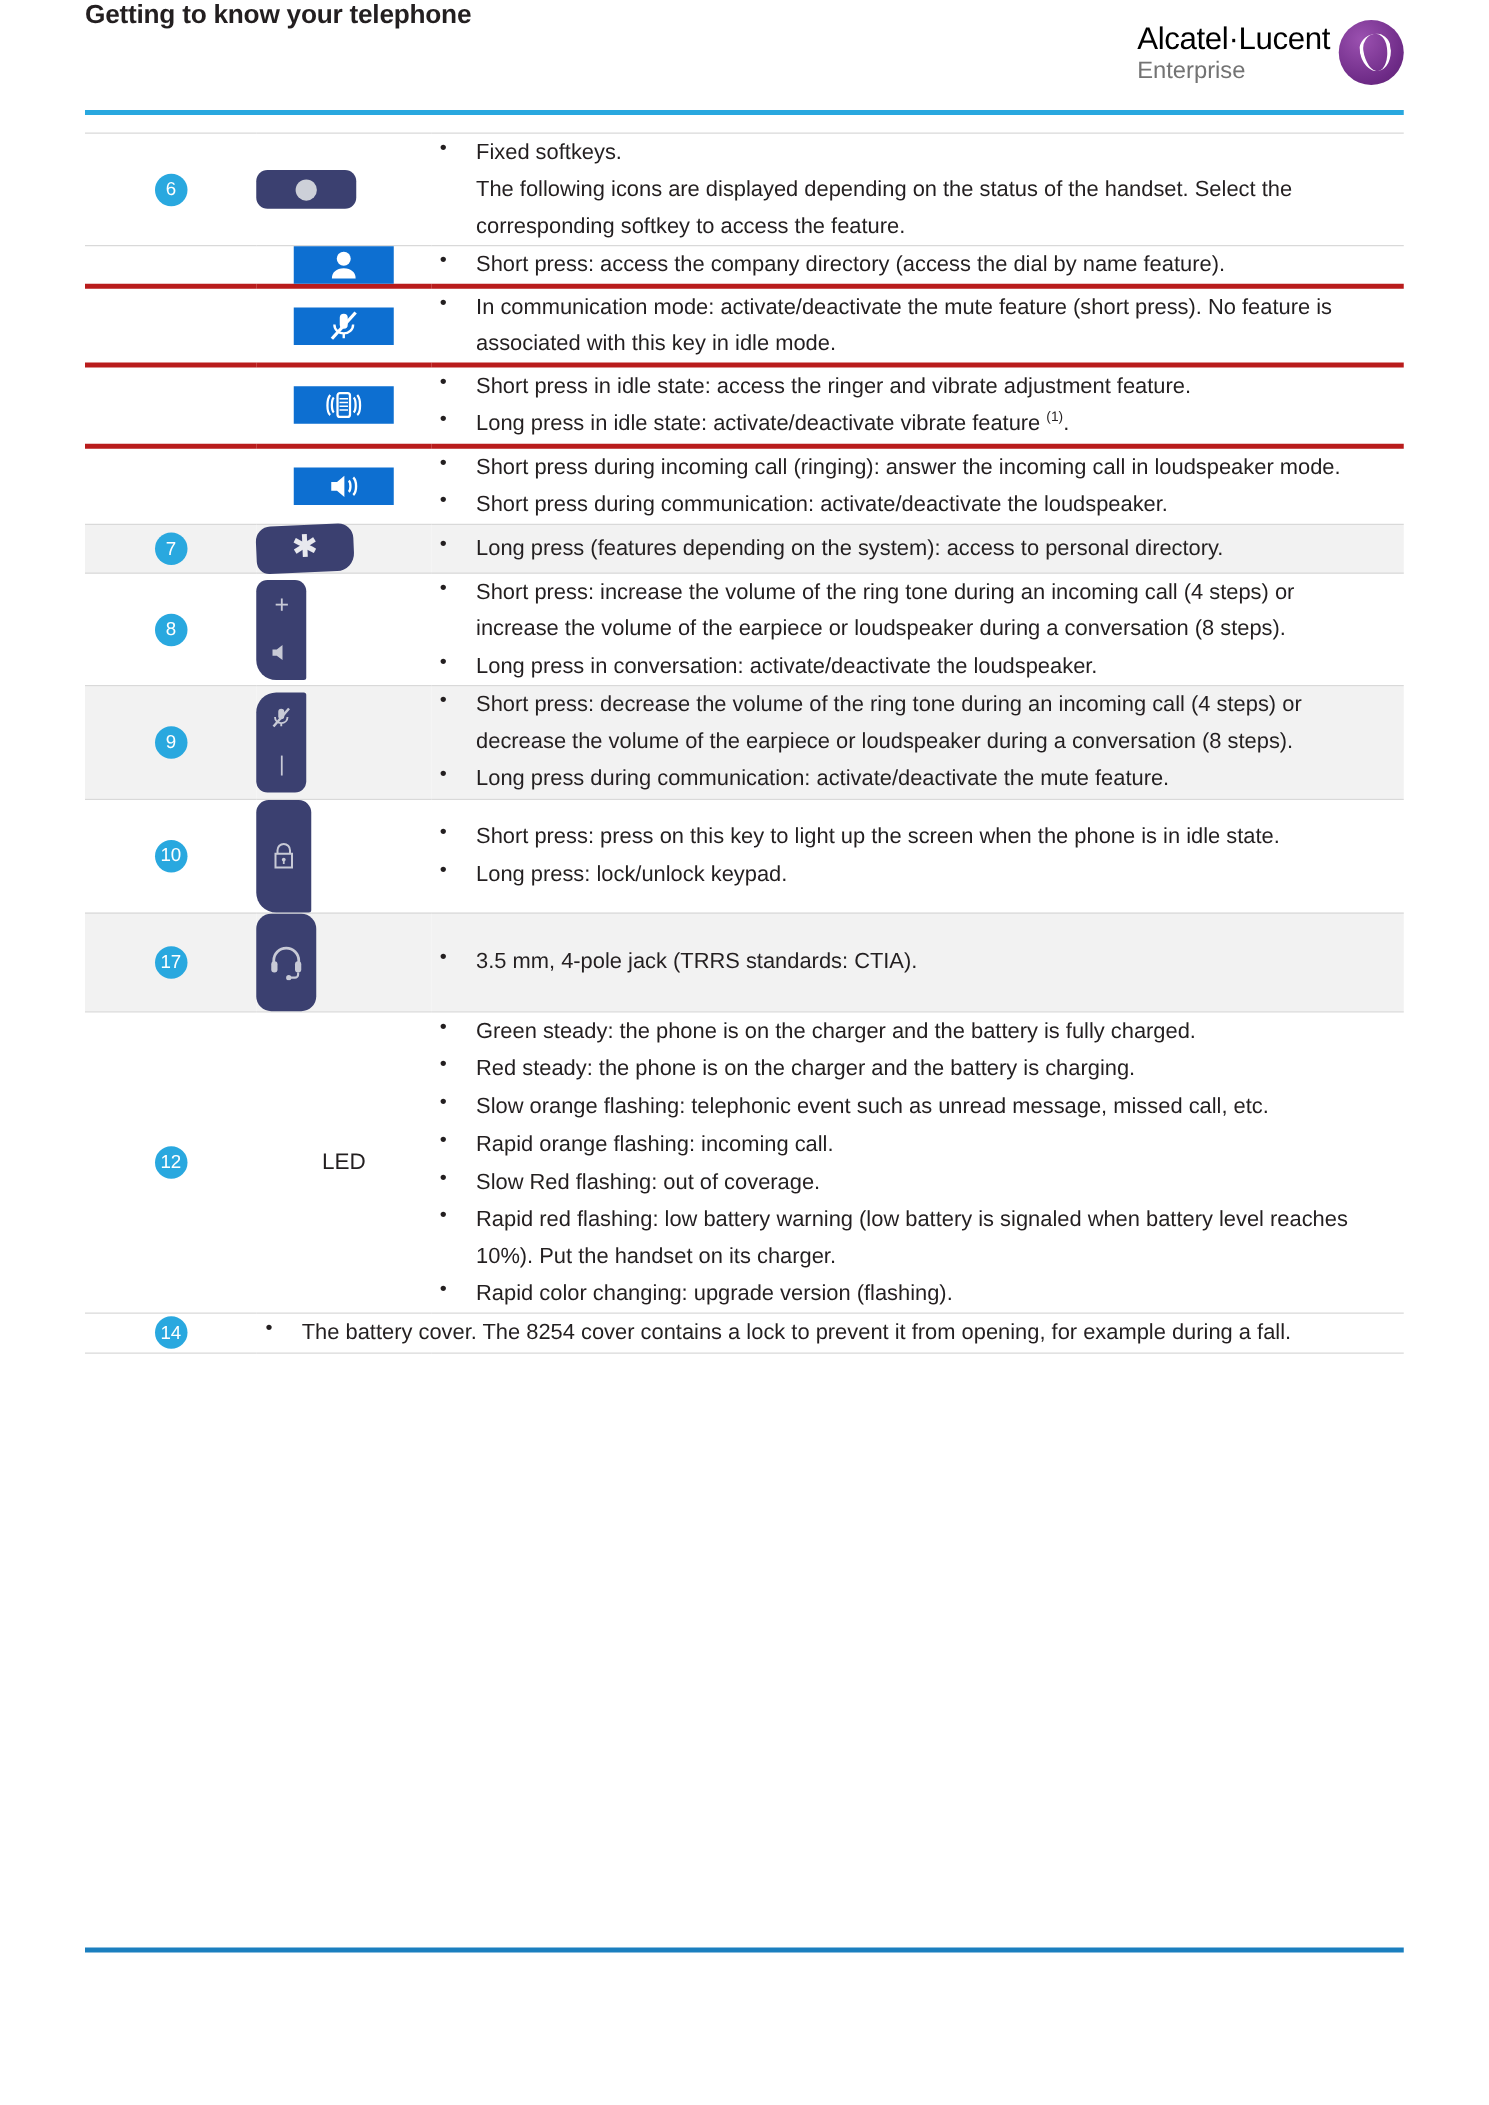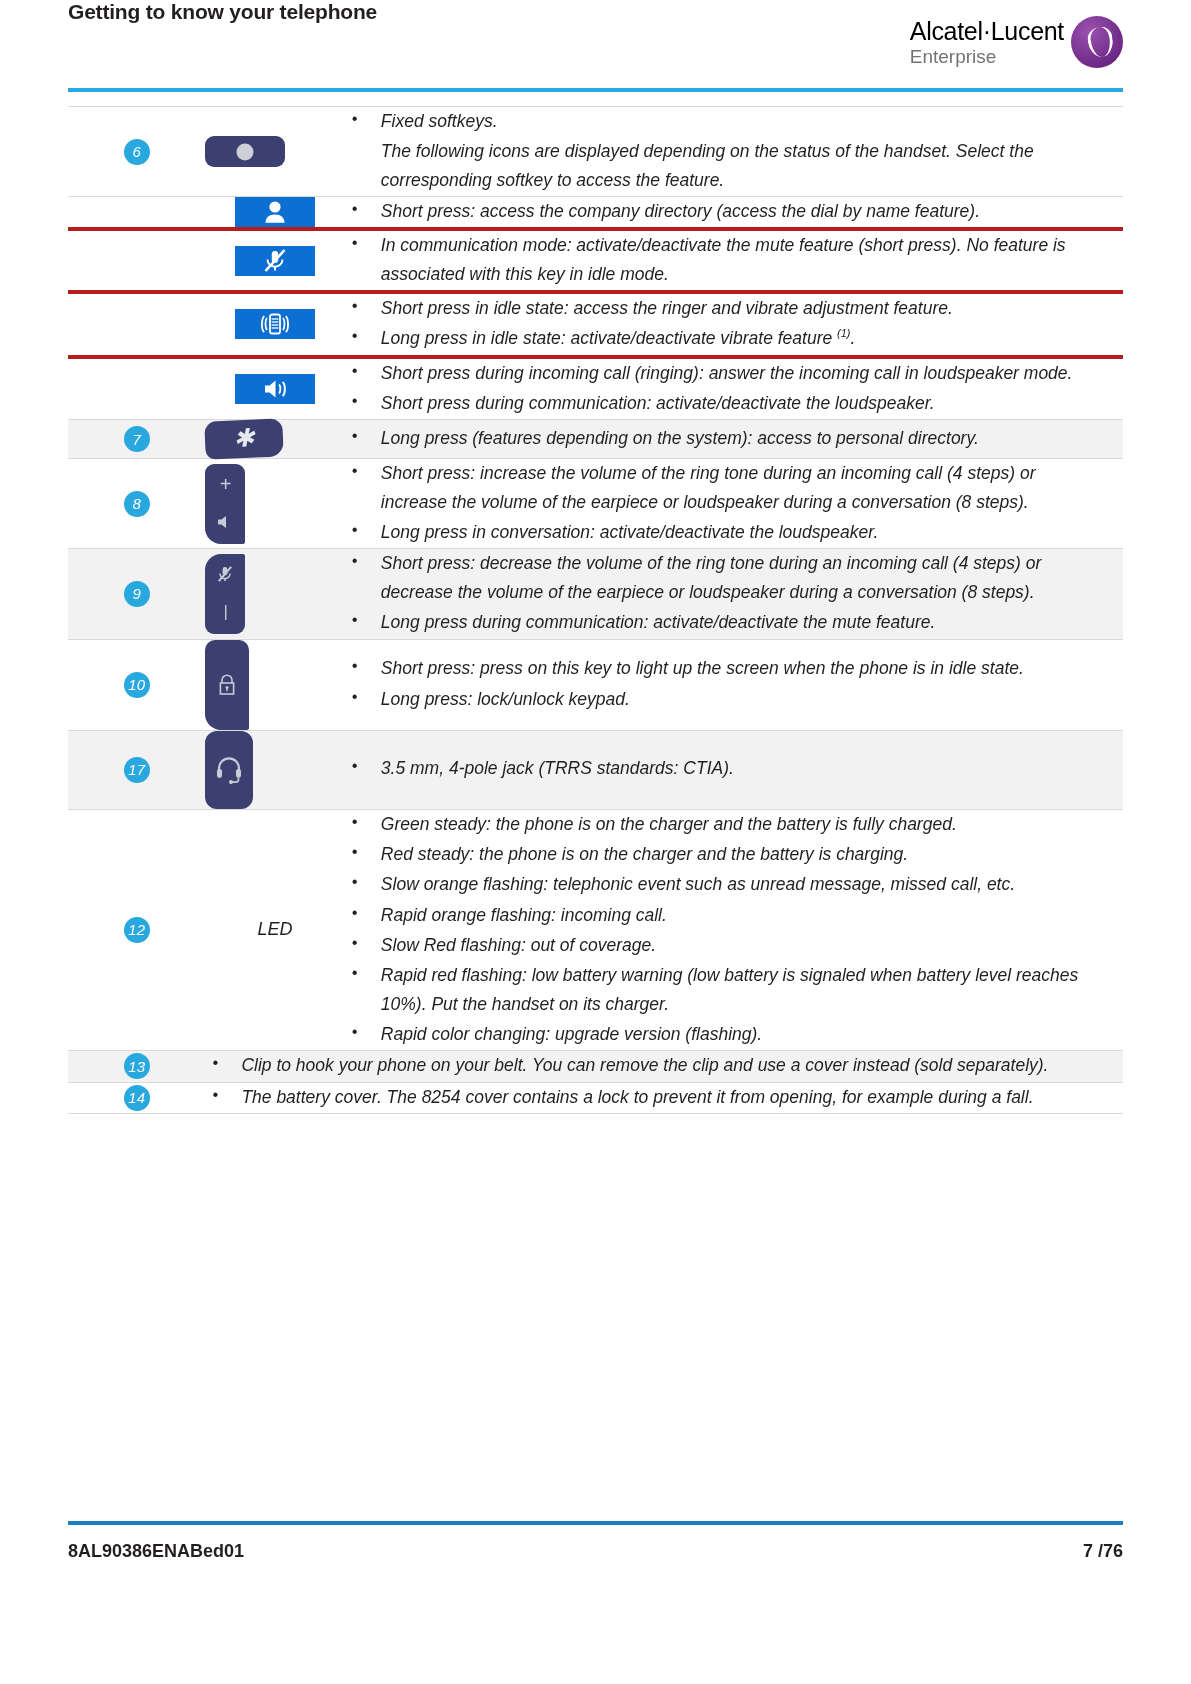--- a/index.html
+++ b/index.html
@@ -86,21 +86,20 @@
   .tbl {
     width: 100%;
     border-collapse: collapse;
     margin-top: 14px;
     table-layout: fixed;
   }
   .tbl td {
     vertical-align: middle;
     padding: 0;
     border: none;
-    font-style: italic;
   }
   .sep-full { border-top: 1px solid #d9d9d9; }
   .sep-inner { border-top: 4px solid #b91c1c; }
 
   .col-num   { width: 131px; }
   .col-icon  { width: 133px; }
   .col-text  { width: 742px; }
 
   .shaded { background: #f2f2f2; }
 
@@ -508,30 +507,20 @@
           <li>Red steady: the phone is on the charger and the battery is charging.</li>
           <li>Slow orange flashing: telephonic event such as unread message, missed call, etc.</li>
           <li>Rapid orange flashing: incoming call.</li>
           <li>Slow Red flashing: out of coverage.</li>
           <li>Rapid red flashing: low battery warning (low battery is signaled when battery level reaches 10%). Put the handset on its charger.</li>
           <li>Rapid color changing: upgrade version (flashing).</li>
         </ul>
       </td>
     </tr>
 
-    <tr class="sep-full shaded">
-      <td class="cell-num pad-cell">
-        <div class="numbadge">13</div>
-      </td>
-      <td class="pad-cell" colspan="2">
-        <ul class="bullets">
-          <li>Clip to hook your phone on your belt. You can remove the clip and use a cover instead (sold separately).</li>
-        </ul>
-      </td>
-    </tr>
 
     <tr class="sep-full">
       <td class="cell-num pad-cell">
         <div class="numbadge">14</div>
       </td>
       <td class="pad-cell" colspan="2">
         <ul class="bullets">
           <li>The battery cover. The 8254 cover contains a lock to prevent it from opening, for example during a fall.</li>
         </ul>
       </td>
@@ -539,19 +528,15 @@
 
     <tr class="sep-full">
       <td colspan="3" style="height:1px"></td>
     </tr>
 
     </tbody>
   </table>
 
   <div class="footer-wrap">
     <div class="footer-rule"></div>
-    <div class="footer-row">
-      <div>8AL90386ENABed01</div>
-      <div class="footer-right">7 /76</div>
-    </div>
   </div>
 
 </div>
 
 </body></html>

